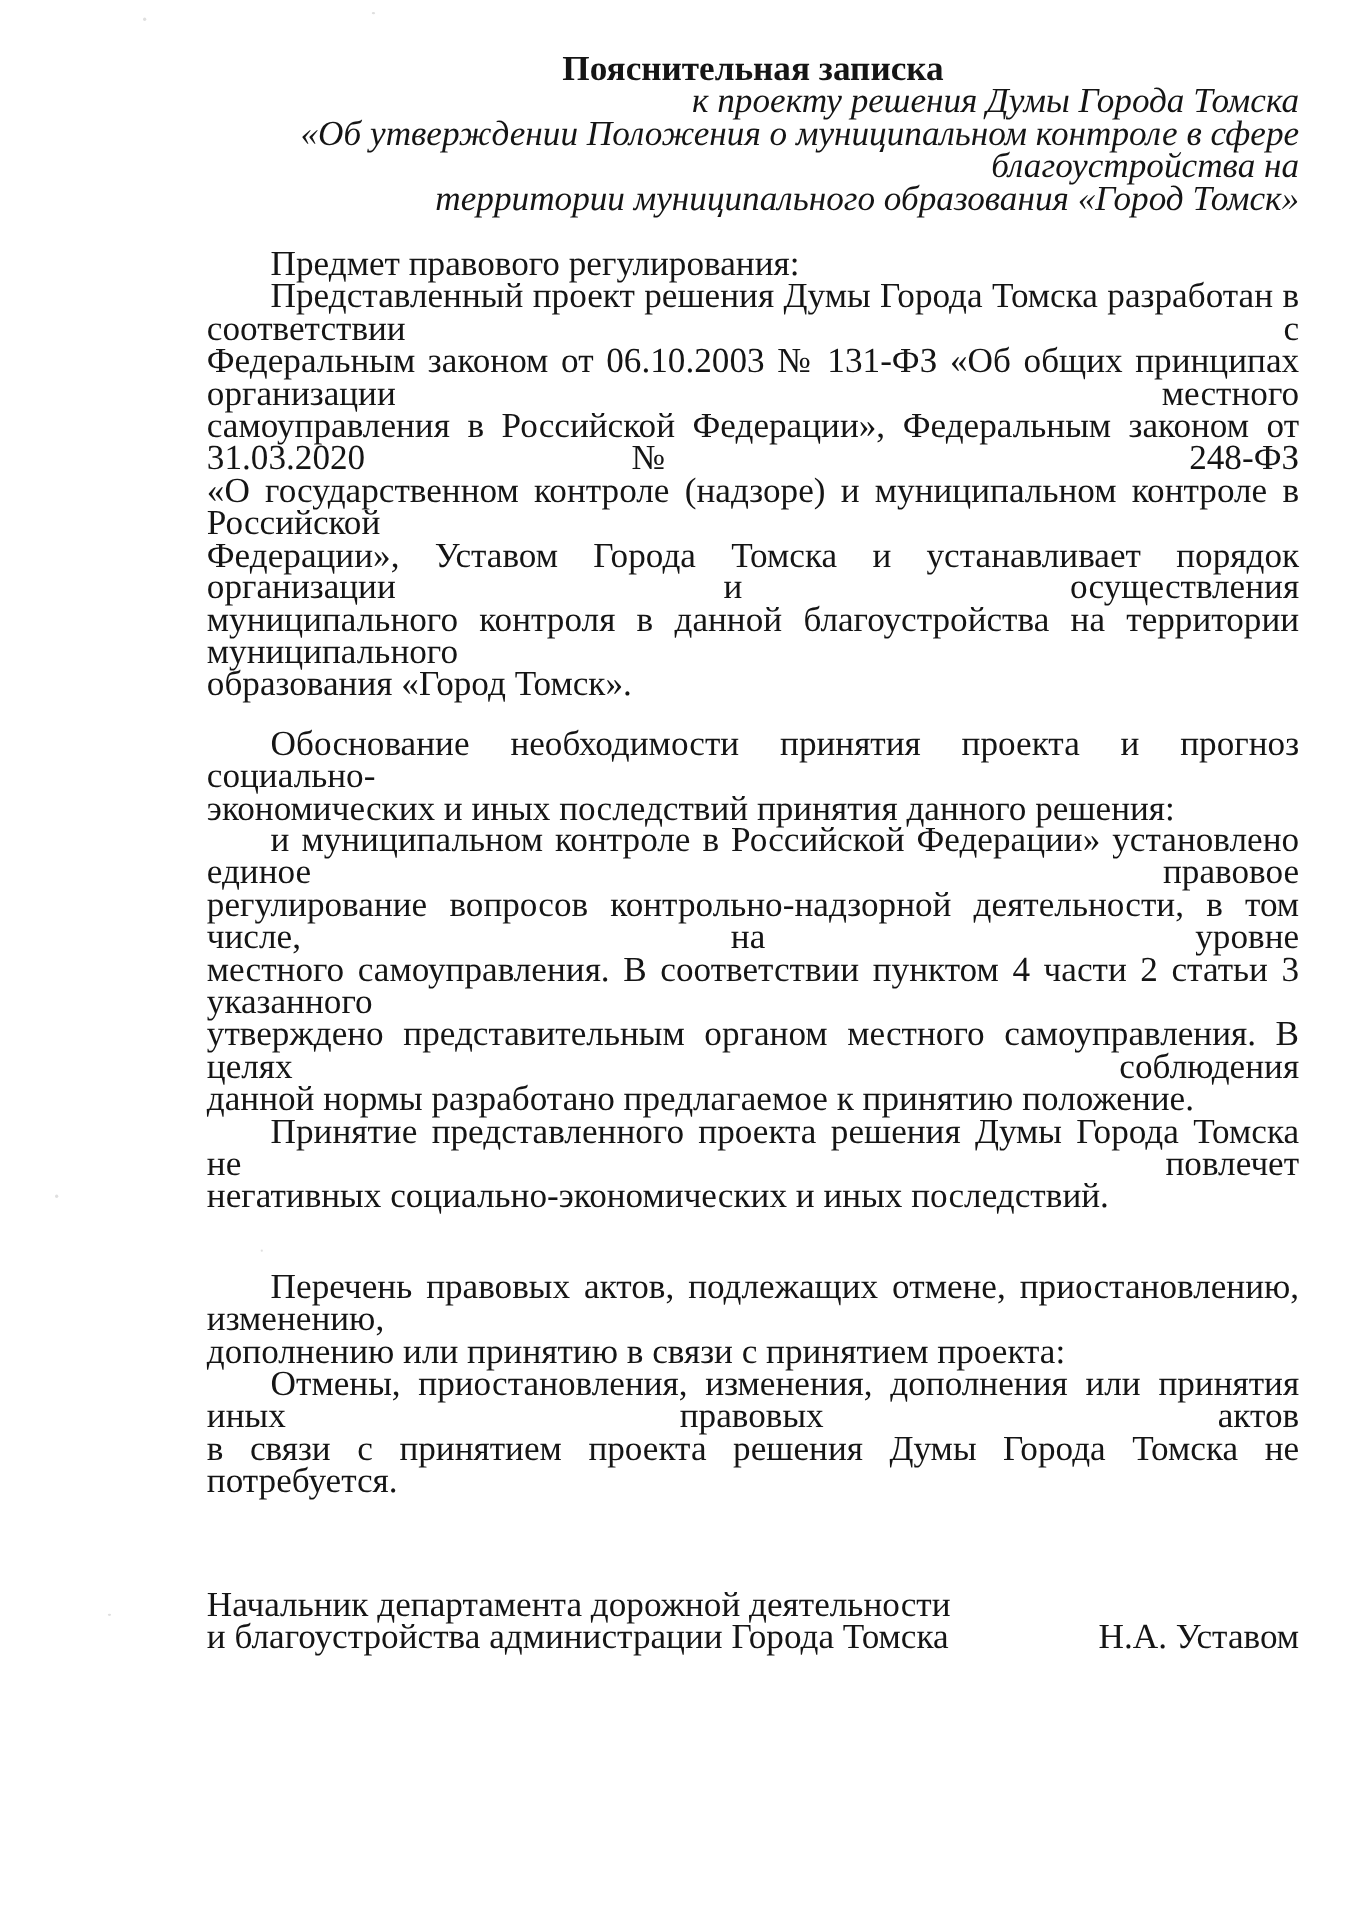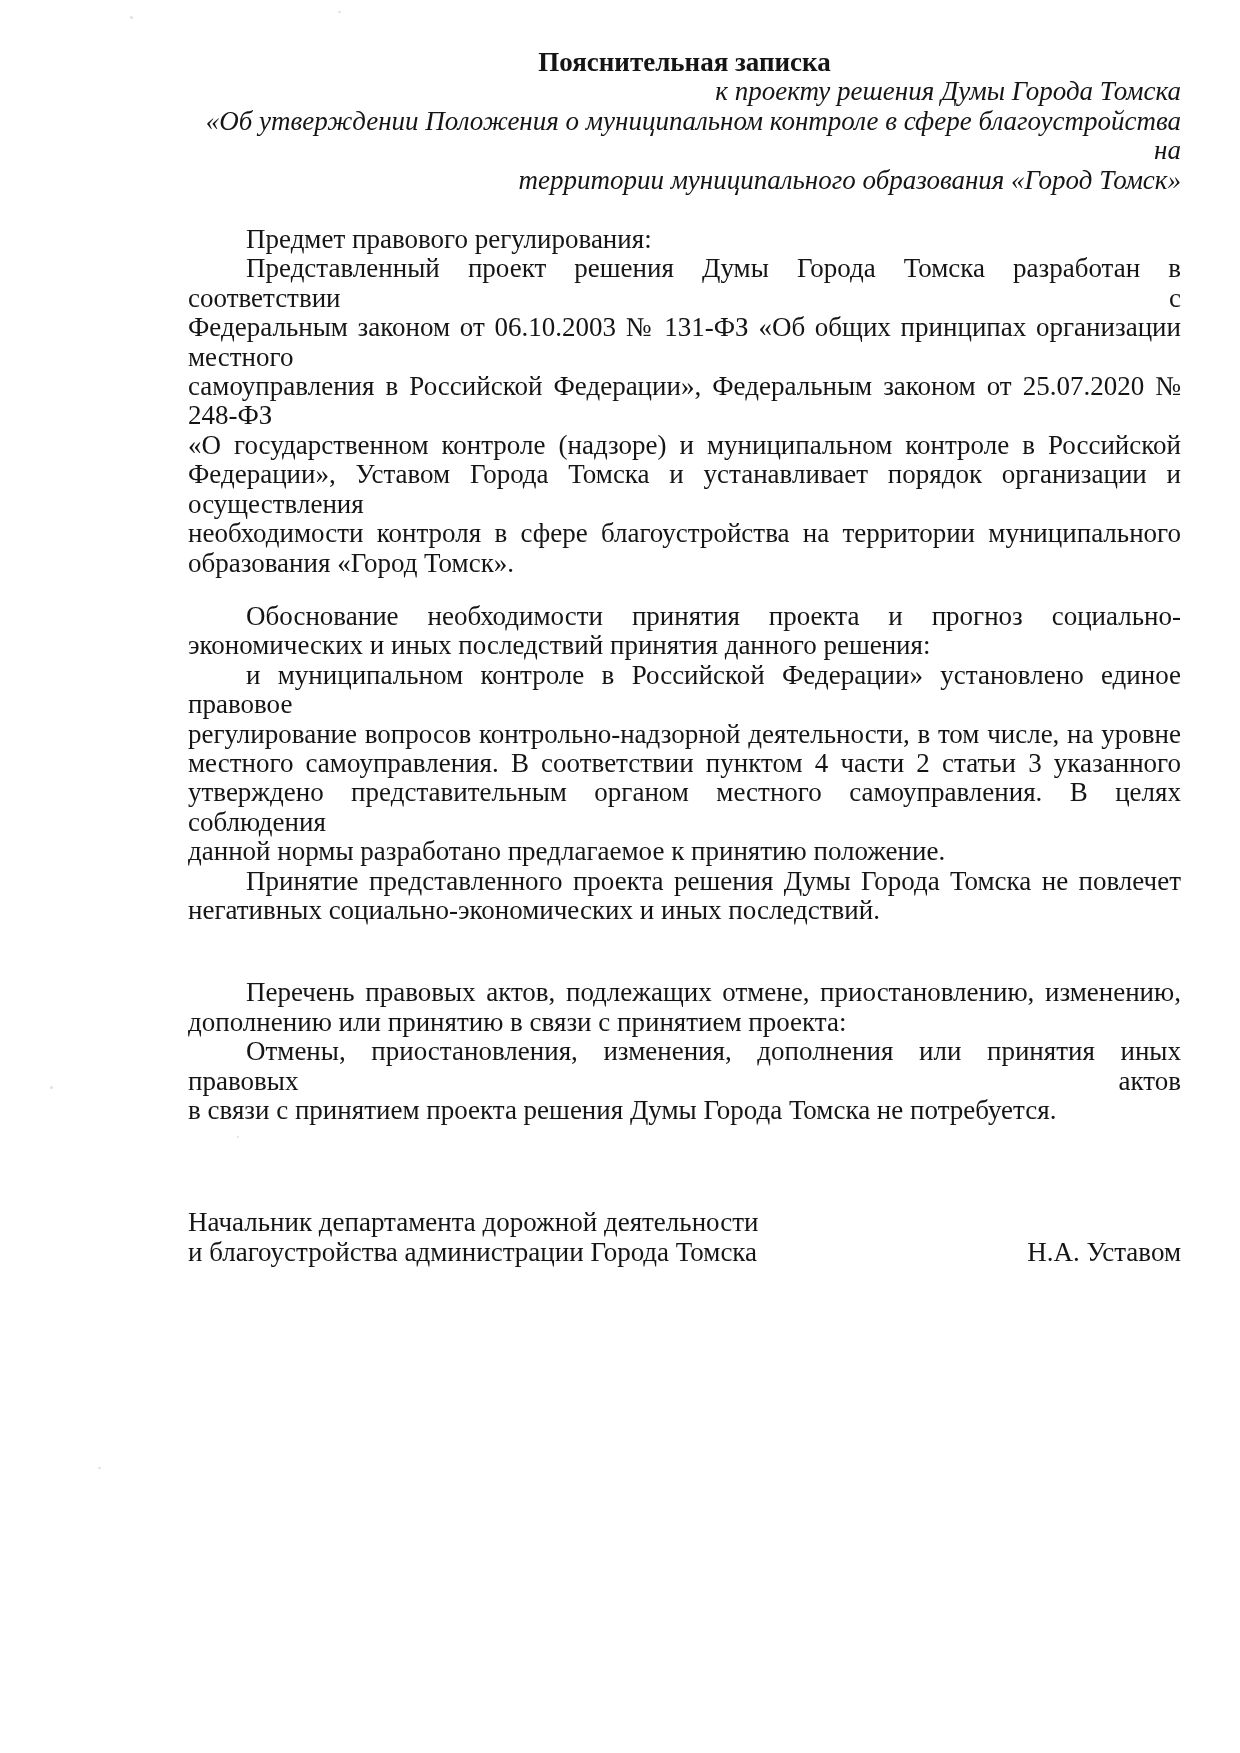--- a/index.html
+++ b/index.html
@@ -9,21 +9,21 @@
     position: relative;
     font-family: "Liberation Serif", serif;
     color: #151515;
     overflow: hidden;
   }
   .page { position: absolute; inset: 0; background: #ffffff; }
   .content {
     position: absolute;
     left: 188px; top: 48px;
     width: 993px;
-    font-size: 27px;
+    font-size: 32px;
     line-height: 29.4px;
   }
   .title-block { text-align: center; }
   .doc-title { font-weight: 700; text-align: center; }
   .center .tl { text-align: right; font-style: italic; }
   .heading { font-weight: 400; }
   
   .just .tl { text-align: justify; text-align-last: justify; }
   .just .tl:last-child { text-align-last: left; }
   
@@ -50,24 +50,24 @@
         </div>
     </div>
 
     <div class="section sec-subject">
       <div class="heading just indent">
           <div class="tl">Предмет правового регулирования:</div>
         </div>
       <div class="para just indent">
           <div class="tl">Представленный проект решения Думы Города Томска разработан в соответствии с</div>
           <div class="tl">Федеральным законом от 06.10.2003 № 131-ФЗ «Об общих принципах организации местного</div>
-          <div class="tl">самоуправления в Российской Федерации», Федеральным законом от 25.07.2020 № 248-ФЗ</div>
+          <div class="tl">самоуправления в Российской Федерации», Федеральным законом от 31.03.2020 № 248-ФЗ</div>
           <div class="tl">«О государственном контроле (надзоре) и муниципальном контроле в Российской</div>
           <div class="tl">Федерации», Уставом Города Томска и устанавливает порядок организации и осуществления</div>
-          <div class="tl">необходимости контроля в сфере благоустройства на территории муниципального</div>
+          <div class="tl">муниципального контроля в данной благоустройства на территории муниципального</div>
           <div class="tl">образования «Город Томск».</div>
         </div>
     </div>
 
     <div class="section sec-justify">
       <div class="heading just indent">
           <div class="tl">Обоснование необходимости принятия проекта и прогноз социально-</div>
           <div class="tl">экономических и иных последствий принятия данного решения:</div>
         </div>
       <div class="para just indent">

